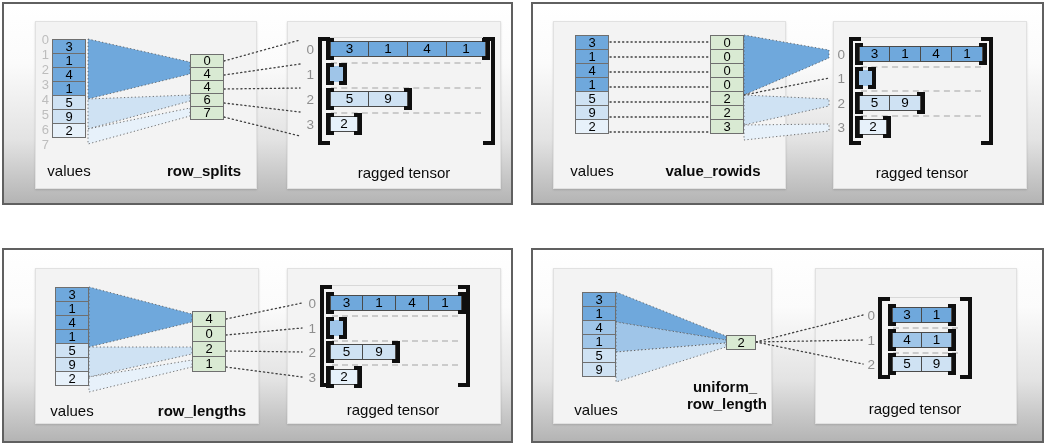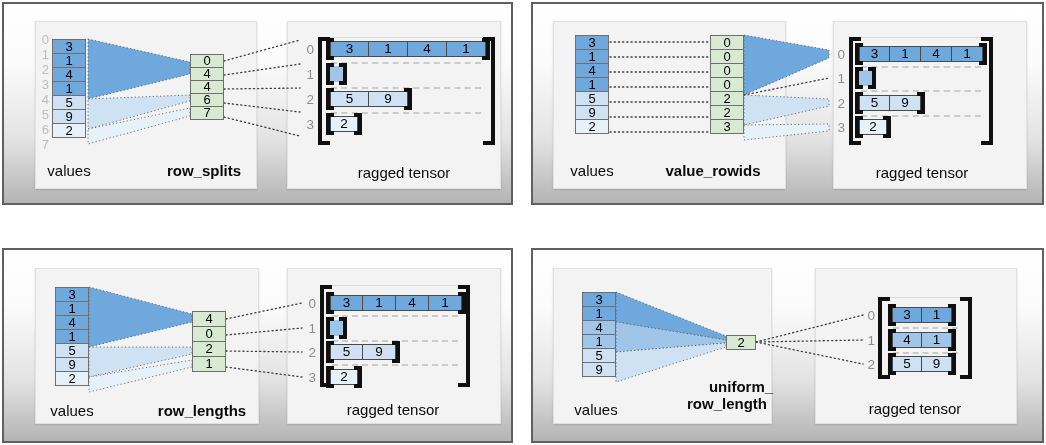--- a/index.html
+++ b/index.html
@@ -279,21 +279,21 @@
       <div class="cell td">1</div>
       <div class="cell tm">4</div>
       <div class="cell tm">1</div>
       <div class="cell tl">5</div>
       <div class="cell tl">9</div>
     </div>
     <div class="col" style="left:193px;top:85px">
       <div class="cell tg" style="width:30px">2</div>
     </div>
     <div class="lab" style="left:63px;top:151px">values</div>
-    <div class="lab b" style="left:208px;top:128px">uniform_</div>
+    <div class="lab b" style="left:192px;top:128px">uniform_</div>
     <div class="lab b" style="left:194px;top:145px">row_length</div>
     <div class="lab" style="left:382px;top:150px">ragged tensor</div>
     <span class="ri" style="left:342px;top:65px">0</span>
     <span class="ri" style="left:342px;top:90px">1</span>
     <span class="ri" style="left:342px;top:114px">2</span>
     <div class="obl" style="left:345px;top:47px;height:82px"></div>
     <div class="obr" style="left:427px;top:47px;height:82px"></div>
     <div class="topline" style="left:357px;top:47px;width:70px"></div>
     <div class="dash" style="left:360px;top:77px;width:65px"></div>
     <div class="dash" style="left:360px;top:102px;width:65px"></div>

